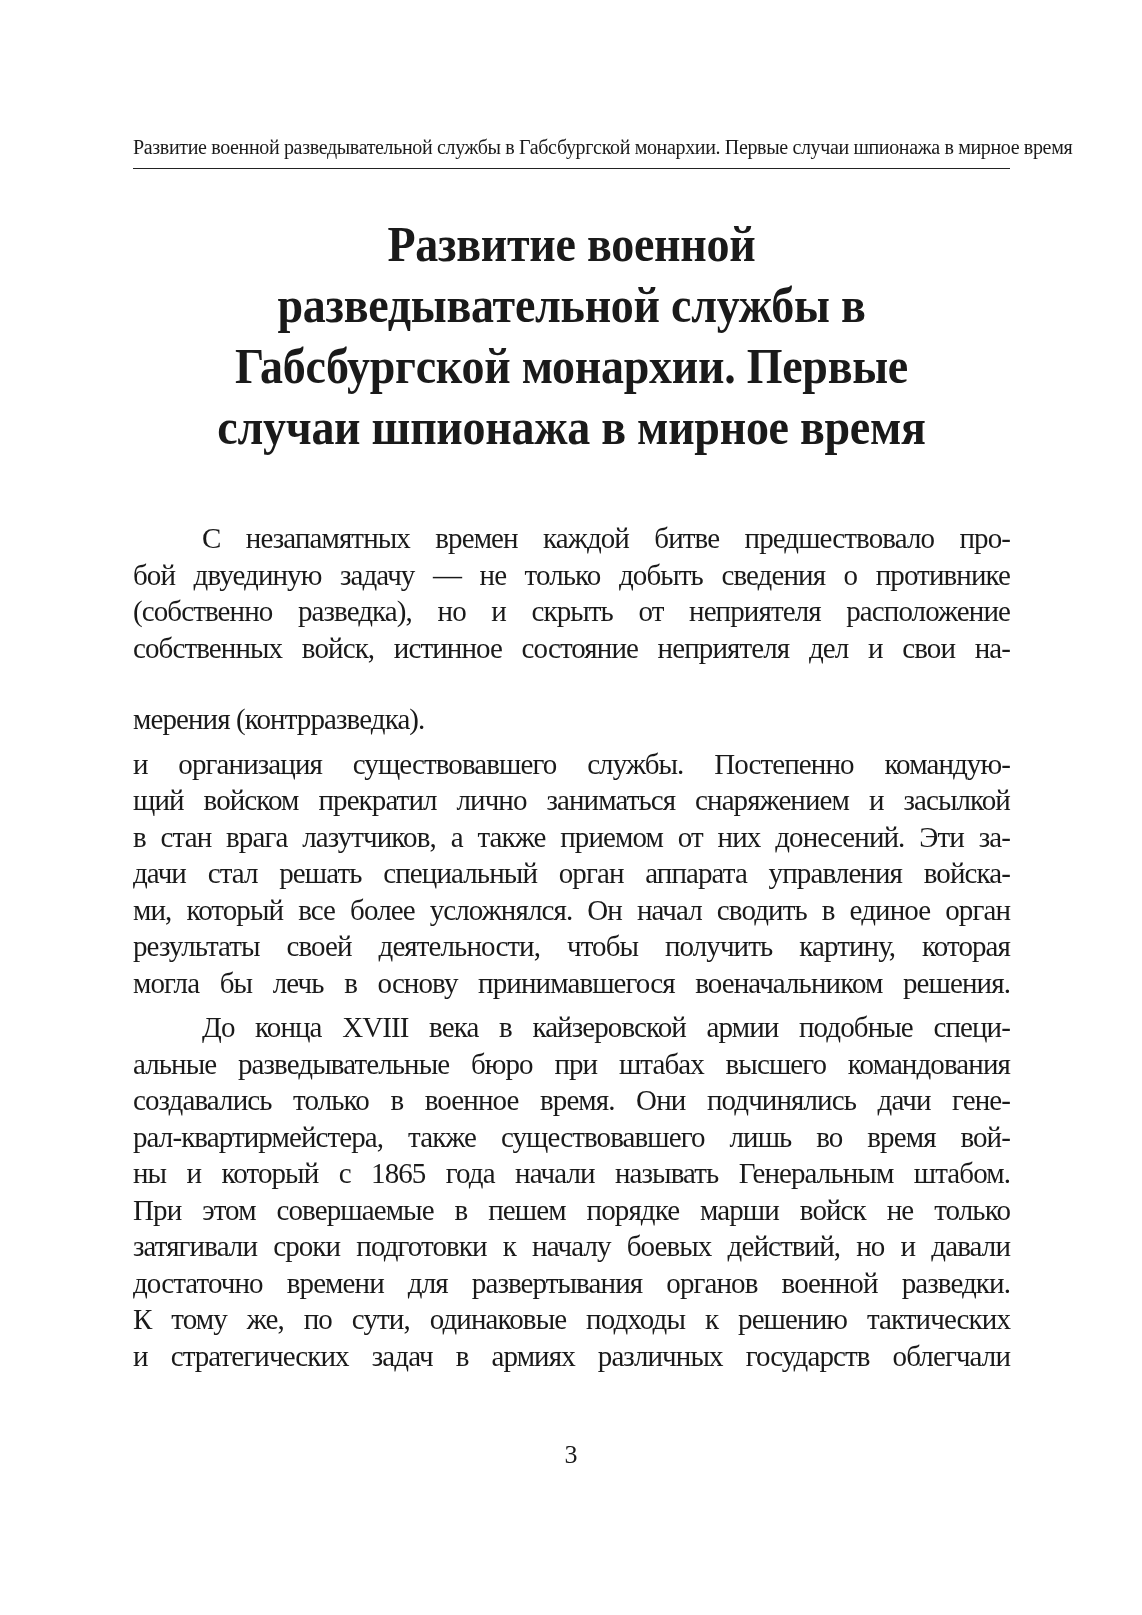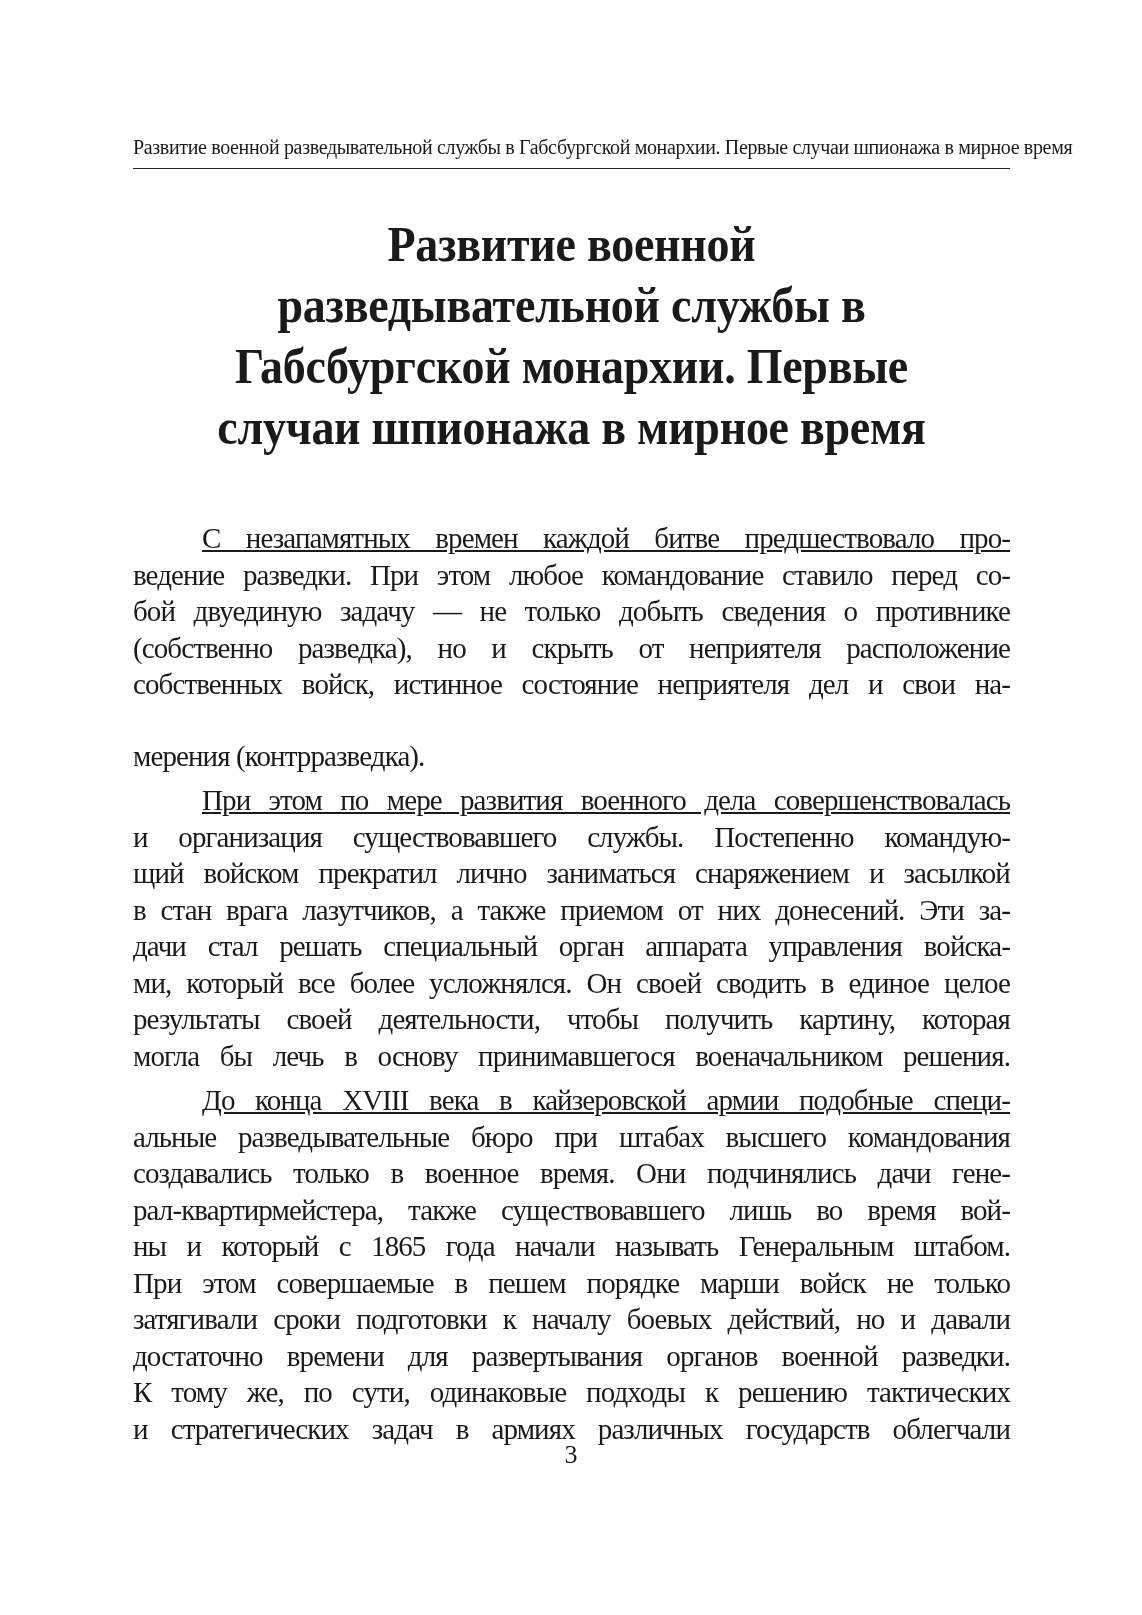--- a/index.html
+++ b/index.html
@@ -73,21 +73,20 @@
       text-align-last: justify;
       height: 36.5px;
       line-height: 36.5px;
     }
     .line.last {
       text-align-last: left;
       margin-top: 35px;
     }
     .line.indent {
       text-indent: 69px;
-      text-decoration: underline;
     }
     .page-number {
       position: absolute;
       left: 0;
       width: 1142px;
       top: 1440px;
       text-align: center;
       font-size: 26px;
       line-height: 30px;
     }
@@ -103,33 +102,31 @@
 <h1 class="chapter-title">
   <span class="tline">Развитие военной</span>
   <span class="tline">разведывательной службы в</span>
   <span class="tline">Габсбургской монархии. Первые</span>
   <span class="tline">случаи шпионажа в мирное время</span>
 </h1>
 
 <div class="body-text">
   <div class="para">
     <span class="line indent">С незапамятных времен каждой битве предшествовало про-</span>
-    <span class="line">ведение разведки. При этом любое командование ставило перед со-</span>
     <span class="line">бой двуединую задачу — не только добыть сведения о противнике</span>
     <span class="line">(собственно разведка), но и скрыть от неприятеля расположение</span>
     <span class="line">собственных войск, истинное состояние неприятеля дел и свои на-</span>
     <span class="line last">мерения (контрразведка).</span>
   </div>
   <div class="para">
-    <span class="line indent">При этом по мере развития военного дела совершенствовалась</span>
     <span class="line">и организация существовавшего службы. Постепенно командую-</span>
     <span class="line">щий войском прекратил лично заниматься снаряжением и засылкой</span>
     <span class="line">в стан врага лазутчиков, а также приемом от них донесений. Эти за-</span>
     <span class="line">дачи стал решать специальный орган аппарата управления войска-</span>
-    <span class="line">ми, который все более усложнялся. Он своей сводить в единое целое</span>
+    <span class="line">ми, который все более усложнялся. Он начал сводить в единое орган</span>
     <span class="line">результаты своей деятельности, чтобы получить картину, которая</span>
     <span class="line">могла бы лечь в основу принимавшегося военачальником решения.</span>
   </div>
   <div class="para">
     <span class="line indent">До конца XVIII века в кайзеровской армии подобные специ-</span>
     <span class="line">альные разведывательные бюро при штабах высшего командования</span>
     <span class="line">создавались только в военное время. Они подчинялись дачи гене-</span>
     <span class="line">рал-квартирмейстера, также существовавшего лишь во время вой-</span>
     <span class="line">ны и который с 1865 года начали называть Генеральным штабом.</span>
     <span class="line">При этом совершаемые в пешем порядке марши войск не только</span>

